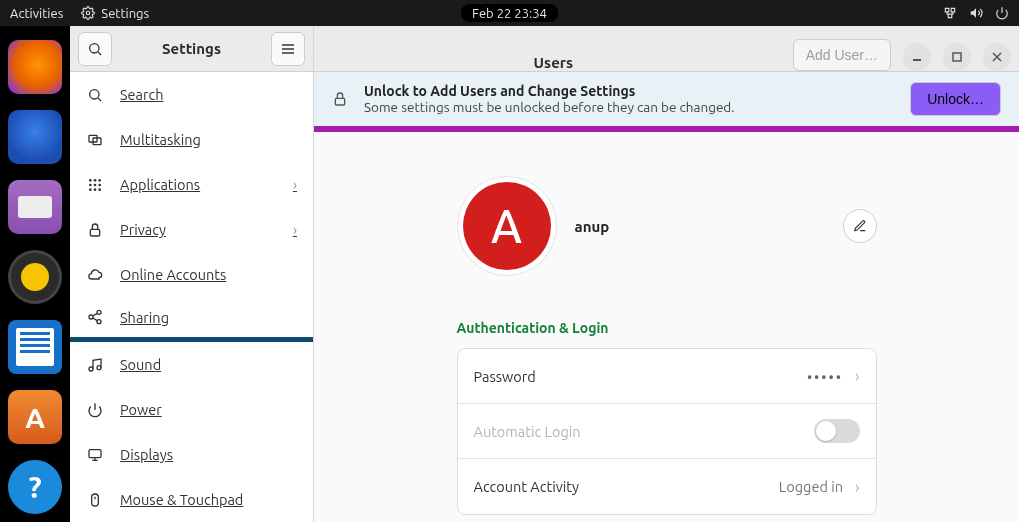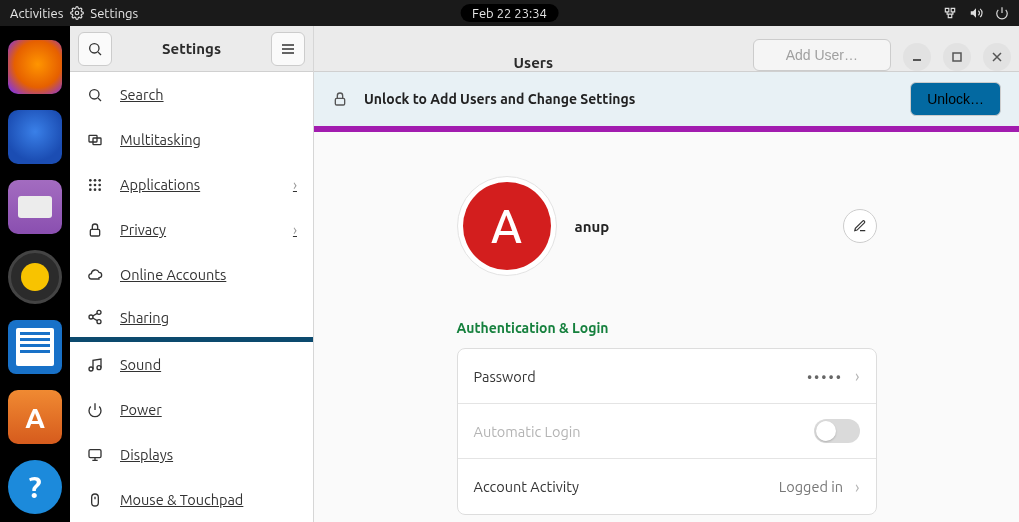--- a/index.html
+++ b/index.html
@@ -1,20 +1,20 @@
 <!DOCTYPE html>
 <html><head>
   <meta charset="utf-8">
   <style>
     * { box-sizing: border-box; margin: 0; padding: 0; }
     html, body { width: 1019px; height: 522px; font-family: Ubuntu, "Noto Sans", sans-serif; overflow: hidden; background: #000; }
 
     
     .topbar { position: absolute; top: 0; left: 0; right: 0; height: 26px; background: #1a1a1a; color: #e5e5e5; display: flex; align-items: center; font-size: 13px; padding: 0 10px; z-index: 100; }
-    .topbar .left { display: flex; gap: 7px; align-items: center; }
+    .topbar .left { display: flex; gap: 18px; align-items: center; }
     .topbar .center { position: absolute; left: 50%; transform: translateX(-50%); background: #000; padding: 2px 12px; border-radius: 12px; }
     .topbar .right { margin-left: auto; display: flex; gap: 12px; align-items: center; }
     .topbar .app { display: flex; align-items: center; gap: 6px; }
     .system-icon { width: 14px; height: 14px; display: inline-flex; align-items: center; justify-content: center; }
 
     
     .dock { position: absolute; top: 26px; left: 0; bottom: 0; width: 70px; background: #000; display: flex; flex-direction: column; align-items: center; padding-top: 8px; gap: 4px; }
     .dock-item { width: 54px; height: 54px; border-radius: 10px; display: flex; align-items: center; justify-content: center; margin: 6px 0; }
     .dock-firefox { background: radial-gradient(circle at 55% 45%, #ff9500 0%, #e66000 55%, #7b2ff7 95%); }
     .dock-thunderbird { background: radial-gradient(circle at 50% 40%, #3a80e8 0%, #1b4db3 70%); }
@@ -39,28 +39,28 @@
     .settings-title-text { flex: 1; text-align: center; font-weight: 600; font-size: 15px; color: #2b2b2b; }
 
     .sidebar-list { flex: 1; overflow-y: auto; }
     .side-item { display: flex; align-items: center; height: 45px; padding: 0 16px; gap: 16px; font-size: 14.5px; color: #333; cursor: pointer; border-bottom: 0px solid transparent; text-decoration: underline; }
     .side-item.separator-after { border-bottom: 5px solid #0c4a6e; align-items: center; }
     .side-item .icon { width: 18px; height: 18px; display: flex; align-items: center; justify-content: center; color: #3a3a3a; }
     .side-item .chev { margin-left: auto; color: #999; }
 
     .main-header { display: flex; align-items: flex-end; padding: 0 8px; gap: 8px; }
     .main-title { flex: 1; text-align: center; font-weight: 600; font-size: 15px; color: #2b2b2b; }
-    .add-user-btn { height: 32px; padding: 0 32px; border: 1px solid #ccc; border-radius: 6px; background: #f5f5f5; color: #a0a0a0; font-size: 14px; cursor: not-allowed; }
+    .add-user-btn { height: 32px; padding: 0 12px; border: 1px solid #ccc; border-radius: 6px; background: #f5f5f5; color: #a0a0a0; font-size: 14px; cursor: not-allowed; }
     .wmbtn { width: 28px; height: 28px; border-radius: 50%; background: #e2e2e2; display: flex; align-items: center; justify-content: center; margin-left: 4px; cursor: pointer; font-size: 12px; color: #555;}
 
     .unlock-banner { background: #e8f1f5; border-bottom: 6px solid #a21caf; display: flex; align-items: center; padding: 10px 18px; gap: 16px; }
     .unlock-banner .text { flex: 1; }
     .unlock-banner .title { font-weight: 700; font-size: 14px; color: #222; }
     .unlock-banner .sub { font-size: 13.5px; color: #444; }
-    .unlock-btn { height: 34px; padding: 0 16px; border: 1px solid #ccc; border-radius: 6px; background: #0369a1; font-size: 14px; cursor: pointer; }
+    .unlock-btn { height: 34px; padding: 0 16px; border: 1px solid #ccc; border-radius: 6px; background: #8b5cf6; font-size: 14px; cursor: pointer; }
 
     .content { flex: 1; overflow-y: auto; padding: 44px 0 30px; display: flex; flex-direction: column; align-items: center; }
     .content-inner { width: 420px; }
     .user-row { display: flex; align-items: center; gap: 18px; margin-bottom: 44px; }
     .avatar-wrap { width: 100px; height: 100px; border: 1px solid #e2e2e2; border-radius: 50%; display: flex; align-items: center; justify-content: center; background: #fff; }
     .avatar { width: 88px; height: 88px; border-radius: 50%; background: #d31e1e; display: flex; align-items: center; justify-content: center; color: #fff; font-size: 46px; font-weight: 500; }
     .username { font-weight: 700; font-size: 15px; color: #222; }
     .edit-btn { width: 34px; height: 34px; border-radius: 50%; border: 1px solid #ccc; background: #fff; margin-left: auto; display: flex; align-items: center; justify-content: center; cursor: pointer; }
 
     .section-title { font-weight: 700; font-size: 14px; color: #15803d; margin-bottom: 12px; }
@@ -277,20 +277,21 @@
 
     <div class="unlock-banner">
       <span>
         <svg width="16" height="16" viewBox="0 0 24 24" fill="none" stroke="#555" stroke-width="2">
             <rect x="5" y="11" width="14" height="10" rx="2"></rect>
             <path d="M8 11V7a4 4 0 0 1 8 0v4"></path>
           </svg>
       </span>
       <div class="text">
         <div class="title">Unlock to Add Users and Change Settings</div>
+        <div class="sub">Some settings must be unlocked before they can be changed.</div>
       </div>
       <button class="unlock-btn">Unlock…</button>
     </div>
 
     <div class="content">
       <div class="content-inner">
 
         <div class="user-row">
           <div class="avatar-wrap">
             <div class="avatar">A</div>

